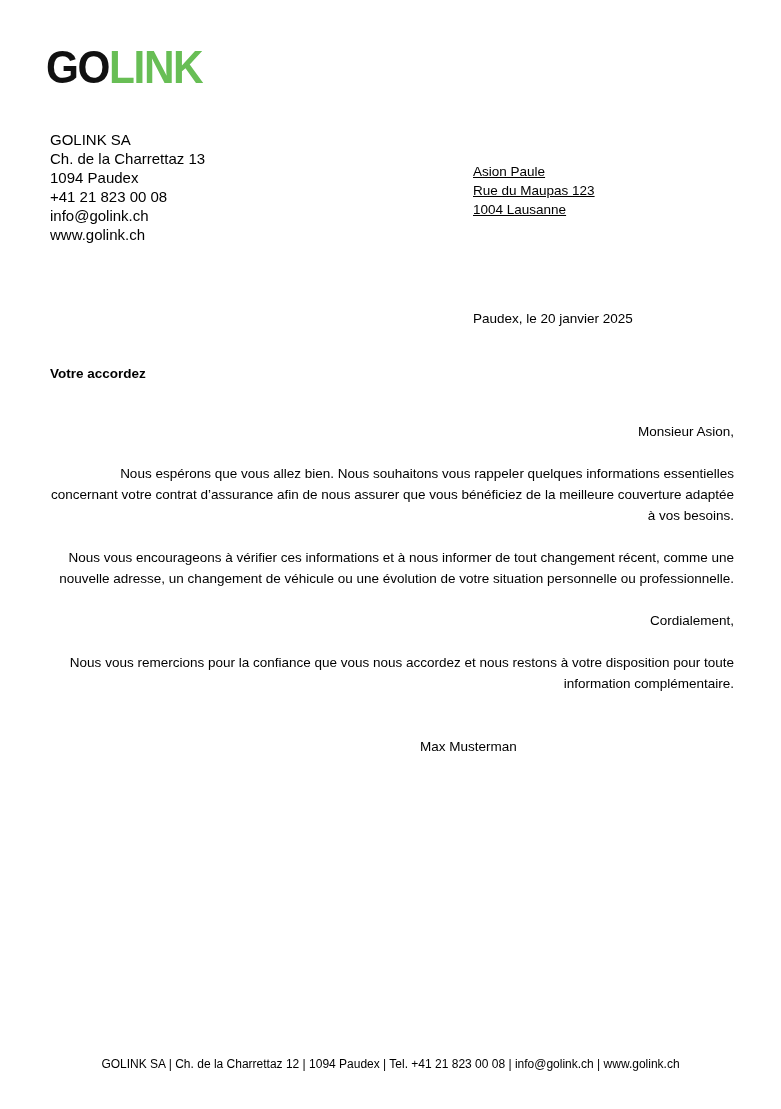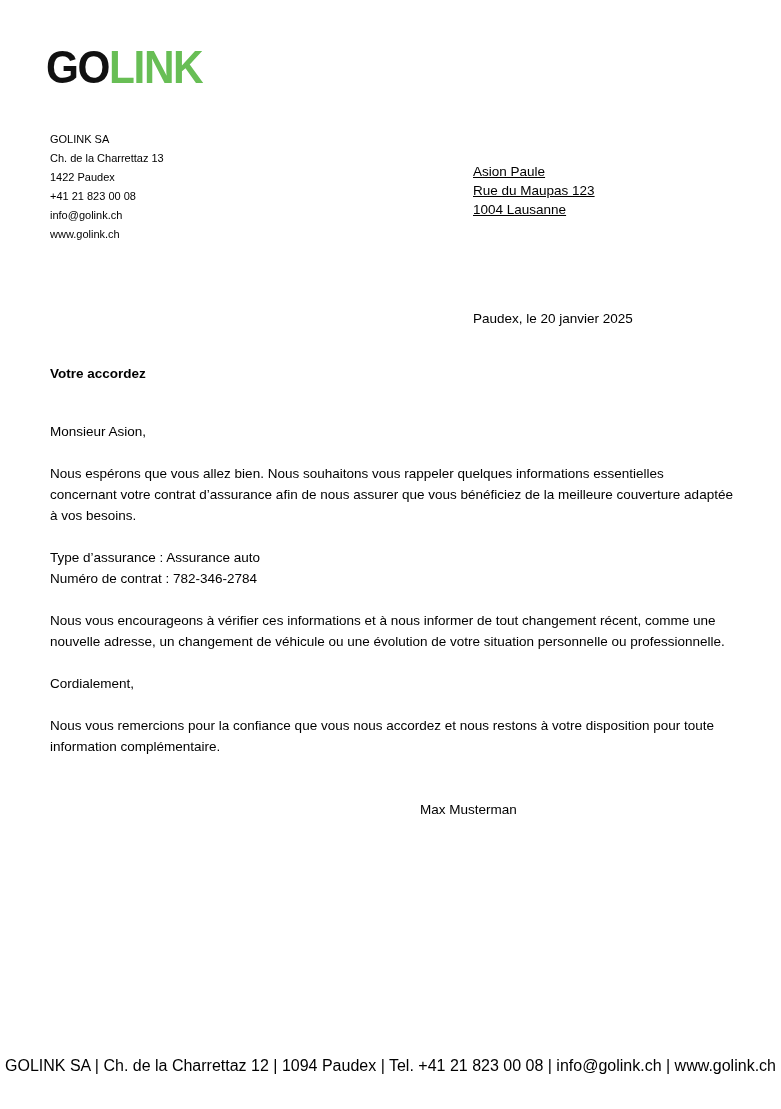--- a/index.html
+++ b/index.html
@@ -30,21 +30,21 @@
     white-space: nowrap;
   }
   .logo .logo-black { color: #111111; }
   .logo .logo-green { color: #68be55; }
 
   
   .sender-block {
     position: absolute;
     left: 50px;
     top: 130px;
-    font-size: 11px;
+    font-size: 15px;
     line-height: 19px;
   }
   .recipient-block {
     position: absolute;
     left: 473px;
     top: 162px;
     font-size: 13.5px;
     line-height: 19px;
     text-decoration: underline;
   }
@@ -66,78 +66,75 @@
   .letter-body {
     position: absolute;
     left: 50px;
     top: 421px;
     width: 684px;
     font-size: 13.5px;
     line-height: 21px;
   }
   .letter-body p {
     margin: 0 0 21px 0;
+    text-align: right;
   }
   .contract-lines p {
     margin: 0;
   }
   .contract-lines {
     margin: 0 0 21px 0;
   }
   .signature {
     margin-top: 42px;
     padding-left: 370px;
   }
 
   
   .footer {
     position: absolute;
     left: 0;
     top: 1057px;
     width: 100%;
     text-align: center;
-    font-size: 16px;
+    font-size: 12px;
     color: #000000;
   }
 </style>
 </head>
 <body>
 
 <div class="page">
 
   <div class="logo">
     <span class="logo-black">GO</span><span class="logo-green">LINK</span>
   </div>
 
   <div class="sender-block">
     <div>GOLINK SA</div>
     <div>Ch. de la Charrettaz 13</div>
-    <div>1422 Paudex</div>
+    <div>1094 Paudex</div>
     <div>+41 21 823 00 08</div>
     <div>info@golink.ch</div>
     <div>www.golink.ch</div>
   </div>
 
   <div class="recipient-block">
     <div>Asion Paule</div>
     <div>Rue du Maupas 123</div>
     <div>1004 Lausanne</div>
   </div>
 
   <div class="date-line">Paudex, le 20 janvier 2025</div>
 
   <div class="subject-line">Votre accordez</div>
 
   <div class="letter-body">
     <p>Monsieur Asion,</p>
     <p>Nous espérons que vous allez bien. Nous souhaitons vous rappeler quelques informations essentielles concernant votre contrat d’assurance afin de nous assurer que vous bénéficiez de la meilleure couverture adaptée à vos besoins.</p>
-    <div class="contract-lines">
-      <p>Type d’assurance : Assurance auto</p>
-      <p>Numéro de contrat : 782-346-2784</p>
-    </div>
     <p>Nous vous encourageons à vérifier ces informations et à nous informer de tout changement récent, comme une nouvelle adresse, un changement de véhicule ou une évolution de votre situation personnelle ou professionnelle.</p>
     <p>Cordialement,</p>
     <p>Nous vous remercions pour la confiance que vous nous accordez et nous restons à votre disposition pour toute information complémentaire.</p>
     <div class="signature">Max Musterman</div>
   </div>
 
   <div class="footer">GOLINK SA | Ch. de la Charrettaz 12 | 1094 Paudex | Tel. +41 21 823 00 08 | info@golink.ch | www.golink.ch</div>
 
 </div>
 

